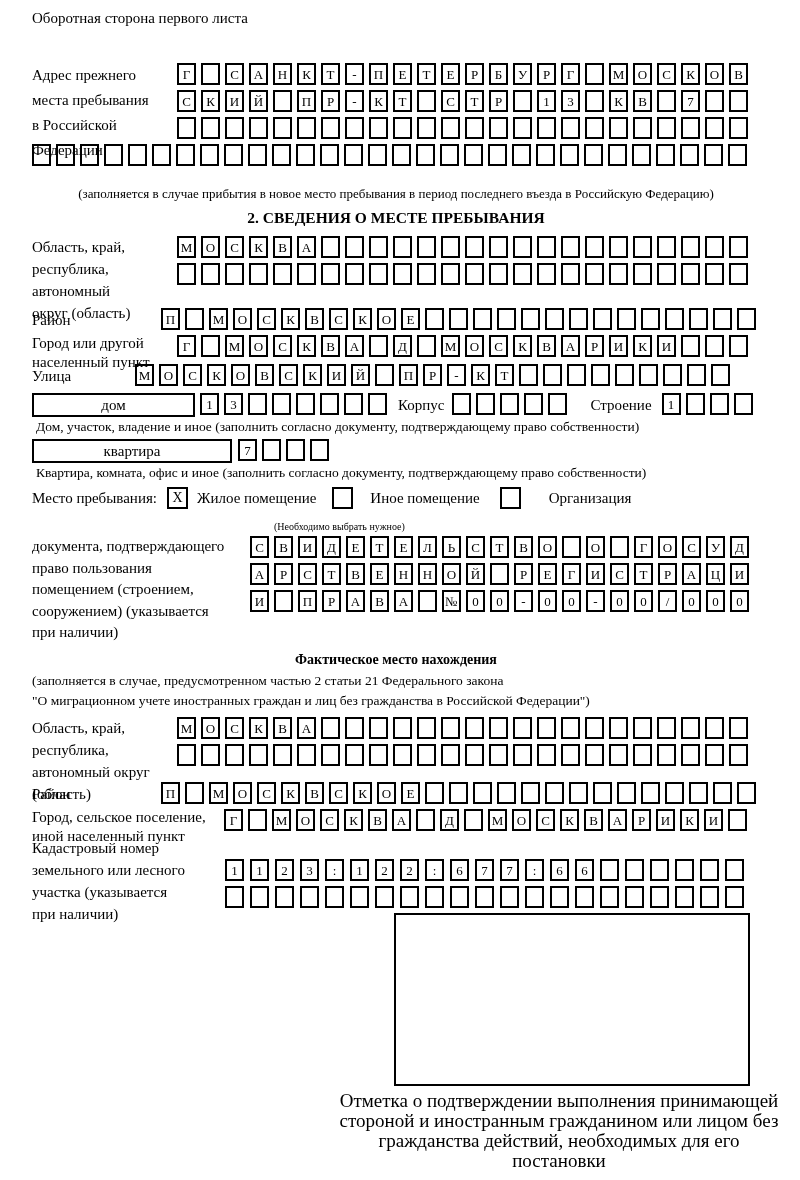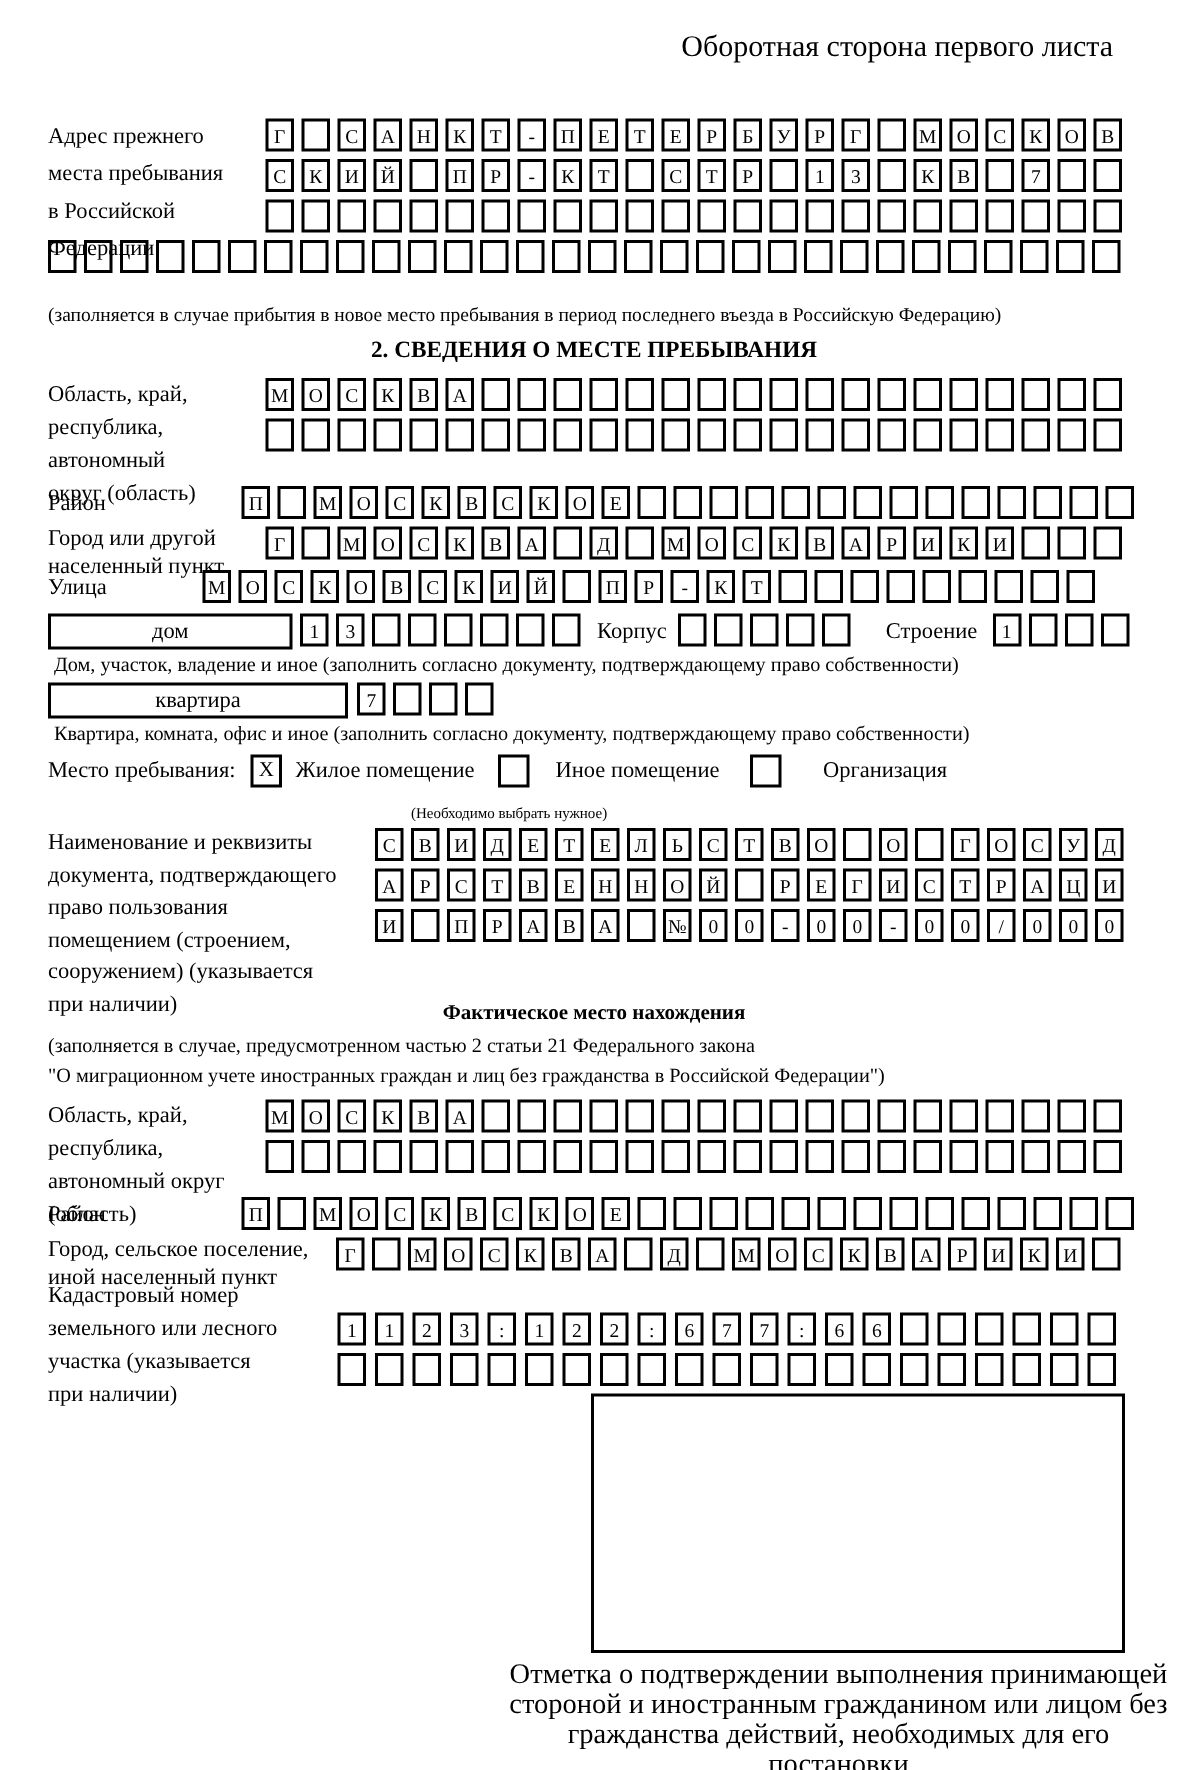--- a/index.html
+++ b/index.html
@@ -3,32 +3,32 @@
 <meta charset="utf-8">
 <style>
   *{margin:0;padding:0;box-sizing:border-box}
   html,body{background:#fff}
   body{width:800px}
   .page{
     width:800px;height:1180px;background:#fff;color:#000;
     padding:8px 40px 0 32px;overflow:hidden;position:relative;
     font-family:"Liberation Serif","DejaVu Serif",serif;
   }
-  .hdr{text-align:right;font-size:20px;padding-right:18px;margin-top:12px}
+  .hdr{font-size:15px;padding-right:18px;margin-top:2px}
   .field{position:relative}
   .flabel{position:absolute;left:0;top:0;font-size:15px;line-height:25px}
   .flabel div{white-space:nowrap}
   .crow{display:flex;margin-bottom:5px}
   .cell{
     flex:0 0 19px;width:19px;height:22px;border:2px solid #000;margin-right:5px;
     display:flex;align-items:center;justify-content:center;
     font-size:13px;line-height:1;
   }
   .p25 .cell{margin-right:6px}
-  .cnote{font-size:13px;margin-top:20px}
+  .cnote{text-align:center;font-size:13px;margin-top:20px}
   .lnote{font-size:13.5px;margin:2px 0 3px 4px}
   .sec-title{text-align:center;font-weight:bold;font-size:15.5px;margin-top:7px;margin-bottom:8px}
   
   .f-prev{margin-top:36px;padding-left:145px}
   .crow.full{margin-left:-145px}
   
   .f-region{margin-top:9px;padding-left:145px;margin-bottom:23px}
   .f-region .flabel{line-height:22px;top:0}
   .f-district{padding-left:129px}
   .f-city{padding-left:145px;margin-bottom:7px}
@@ -398,21 +398,20 @@
     <span class="olabel1">Жилое помещение</span>
     <span class="chk chk2"></span>
     <span class="olabel2">Иное помещение</span>
     <span class="chk chk3"></span>
     <span>Организация</span>
   </div>
   <div class="stay-note">(Необходимо выбрать нужное)</div>
 
   <div class="field f-doc">
     <div class="flabel">
-      <div>Наименование и реквизиты</div>
       <div>документа, подтверждающего</div>
       <div>право пользования</div>
       <div>помещением (строением,</div>
       <div>сооружением) (указывается</div>
       <div>при наличии)</div>
     </div>
     <div class="crow">
         <span class="cell">С</span>
         <span class="cell">В</span>
         <span class="cell">И</span>

